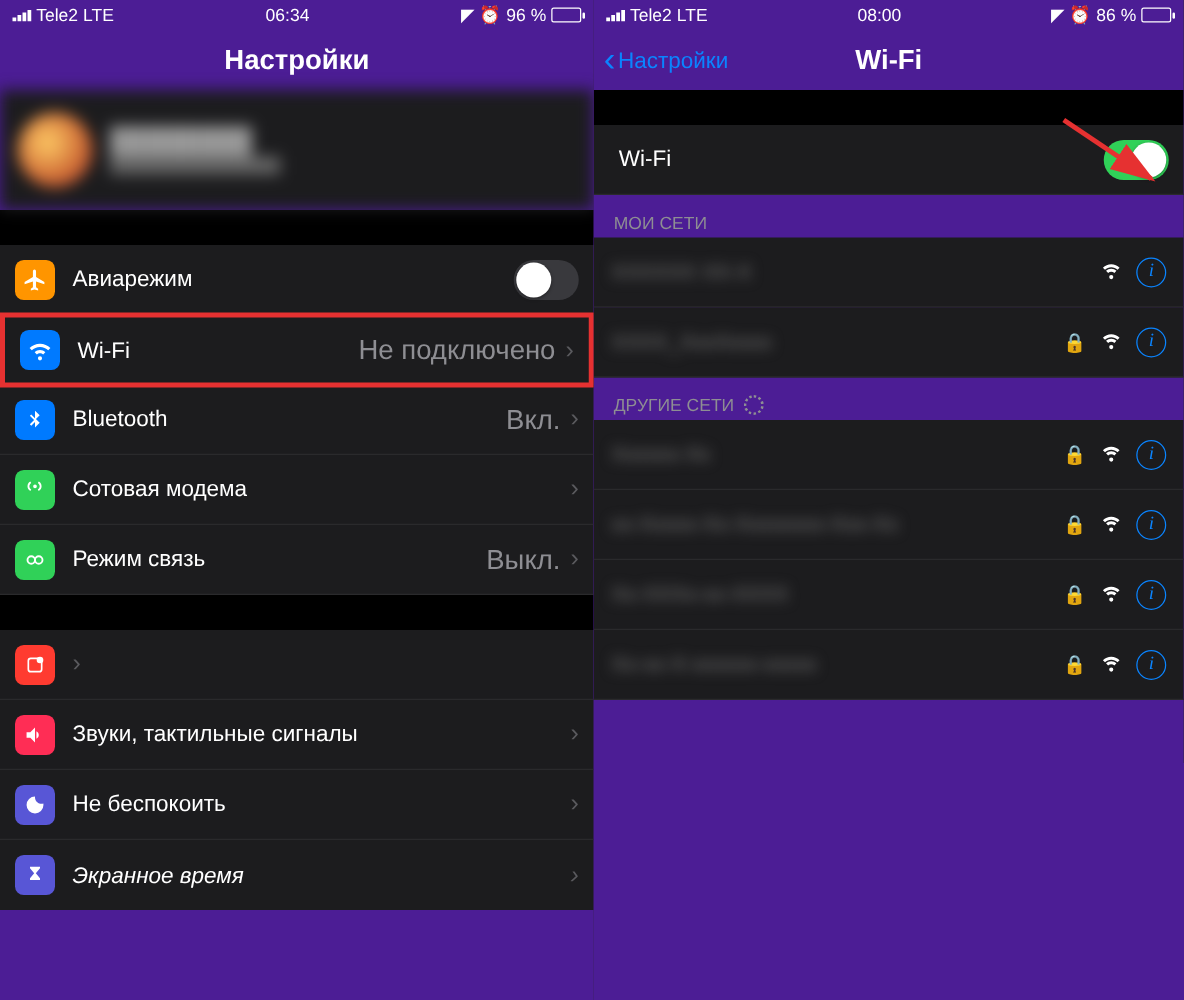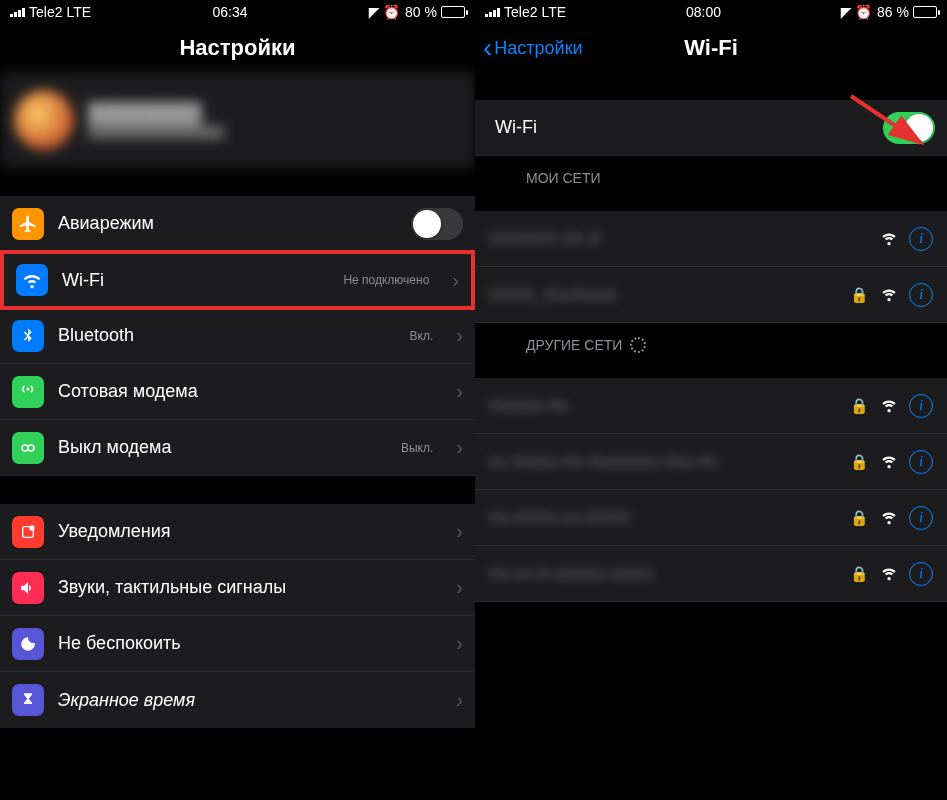--- a/index.html
+++ b/index.html
@@ -6,21 +6,21 @@
 body {
   background: #2a2a2a;
   font-family: -apple-system, "Helvetica Neue", Arial, sans-serif;
   color: #fff;
   width: 947px;
   height: 800px;
   overflow: hidden;
   display: flex;
 }
 .screen {
-  background: #000000;
+  background: #4c1d95;
   position: relative;
   overflow: hidden;
 }
 .screen-left { width: 475px; height: 800px; }
 .screen-right { width: 472px; height: 800px; }
 
 
 .status-bar {
   display: flex;
   justify-content: space-between;
@@ -91,21 +91,21 @@
   padding: 10px 12px;
   min-height: 56px;
   border-bottom: 1px solid #2a2a2c;
 }
 .row:last-child { border-bottom: none; font-style: italic; }
 .icon-box {
   width: 32px; height: 32px; border-radius: 7px; display:flex;align-items:center;justify-content:center; margin-right: 14px;
   flex-shrink: 0;
 }
 .row-label { flex: 1; font-size: 18px; }
-.row-value { color: #8e8e93; font-size: 12px; margin-right: 23px; padding-left: 28px; }
+.row-value { color: #8e8e93; font-size: 22px; margin-right: 8px; padding-left: 28px; }
 .chevron { color: #5a5a5e; font-size: 20px; }
 .toggle {
   width: 52px; height: 32px; border-radius: 16px; position: relative;
 }
 .toggle.off { background: #39393d; }
 .toggle.on { background: #30d158; }
 .toggle .knob { width:28px;height:28px;background:#fff;border-radius:50%;position:absolute;top:2px; box-shadow: 0 1px 3px rgba(0,0,0,0.4);}
 .toggle.off .knob { left: 2px; }
 .toggle.on .knob { right: 2px; }
 
@@ -113,26 +113,25 @@
   border: 4px solid #e63131;
   margin-top: -2px;
   margin-bottom: -2px;
   position: relative;
   z-index: 2;
 }
 
 .section-header {
   color: #8e8e93;
   font-size: 14px;
-  padding: 14px 16px 25px;
+  padding: 14px 16px 4px;
   text-transform: uppercase;
   display: flex;
   align-items: flex-start;
   gap: 8px;
-  margin-left: 35px;
 }
 .help-text {
   color: #8e8e93;
   font-size: 14px;
   padding: 10px 16px 14px;
 }
 .wifi-row {
   display: flex;
   align-items: center;
   background: #1c1c1e;
@@ -176,21 +175,21 @@
           <span></span>
           <span></span>
         </span>
       <span>Tele2</span>
       <span>LTE</span>
     </div>
     <div>06:34</div>
     <div class="status-right">
       <span>◤</span>
       <span>⏰</span>
-      <span>80 %</span>
+      <span>96 %</span>
       <span class="battery"><span class="battery-fill" style="width:96%"></span></span>
     </div>
   </div>
 
   <div class="header">
     <span>Настройки</span>
   </div>
 
   <div class="profile">
     <div class="avatar"></div>
@@ -246,35 +245,34 @@
     <span class="chevron">›</span>
   </div>
 
   <div class="row">
     <div class="icon-box" style="background:#30d158">
       <svg width="18" height="18" viewBox="0 0 24 24" fill="none" stroke="#fff" stroke-width="2">
           <circle cx="8" cy="12" r="4"></circle>
           <circle cx="16" cy="12" r="4"></circle>
         </svg>
     </div>
-    <span class="row-label">Выкл модема</span>
+    <span class="row-label">Режим связь</span>
     <span class="row-value">Выкл.</span>
     <span class="chevron">›</span>
   </div>
 
   <div class="group-gap"></div>
 
   <div class="row">
     <div class="icon-box" style="background:#ff3b30">
       <svg width="16" height="16" viewBox="0 0 24 24" fill="none" stroke="#fff" stroke-width="2">
           <rect x="4" y="4" width="16" height="16" rx="3"></rect>
           <circle cx="18" cy="6" r="4" fill="#fff" stroke="none"></circle>
         </svg>
     </div>
-    <span class="row-label">Уведомления</span>
     <span class="chevron">›</span>
   </div>
 
   <div class="row">
     <div class="icon-box" style="background:#ff2d55">
       <svg width="18" height="18" viewBox="0 0 24 24" fill="#fff">
           <path d="M3 9v6h4l5 5V4L7 9H3zm13 3c0-1.8-1-3.3-2.5-4v8c1.5-.7 2.5-2.2 2.5-4z"></path>
         </svg>
     </div>
     <span class="row-label">Звуки, тактильные сигналы</span>

